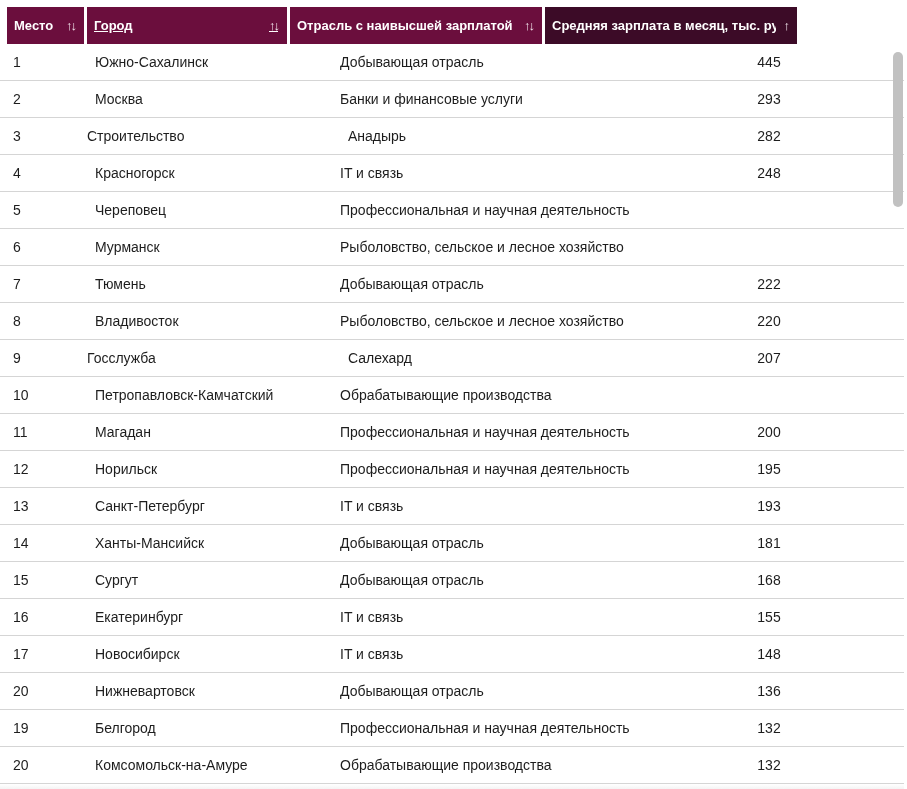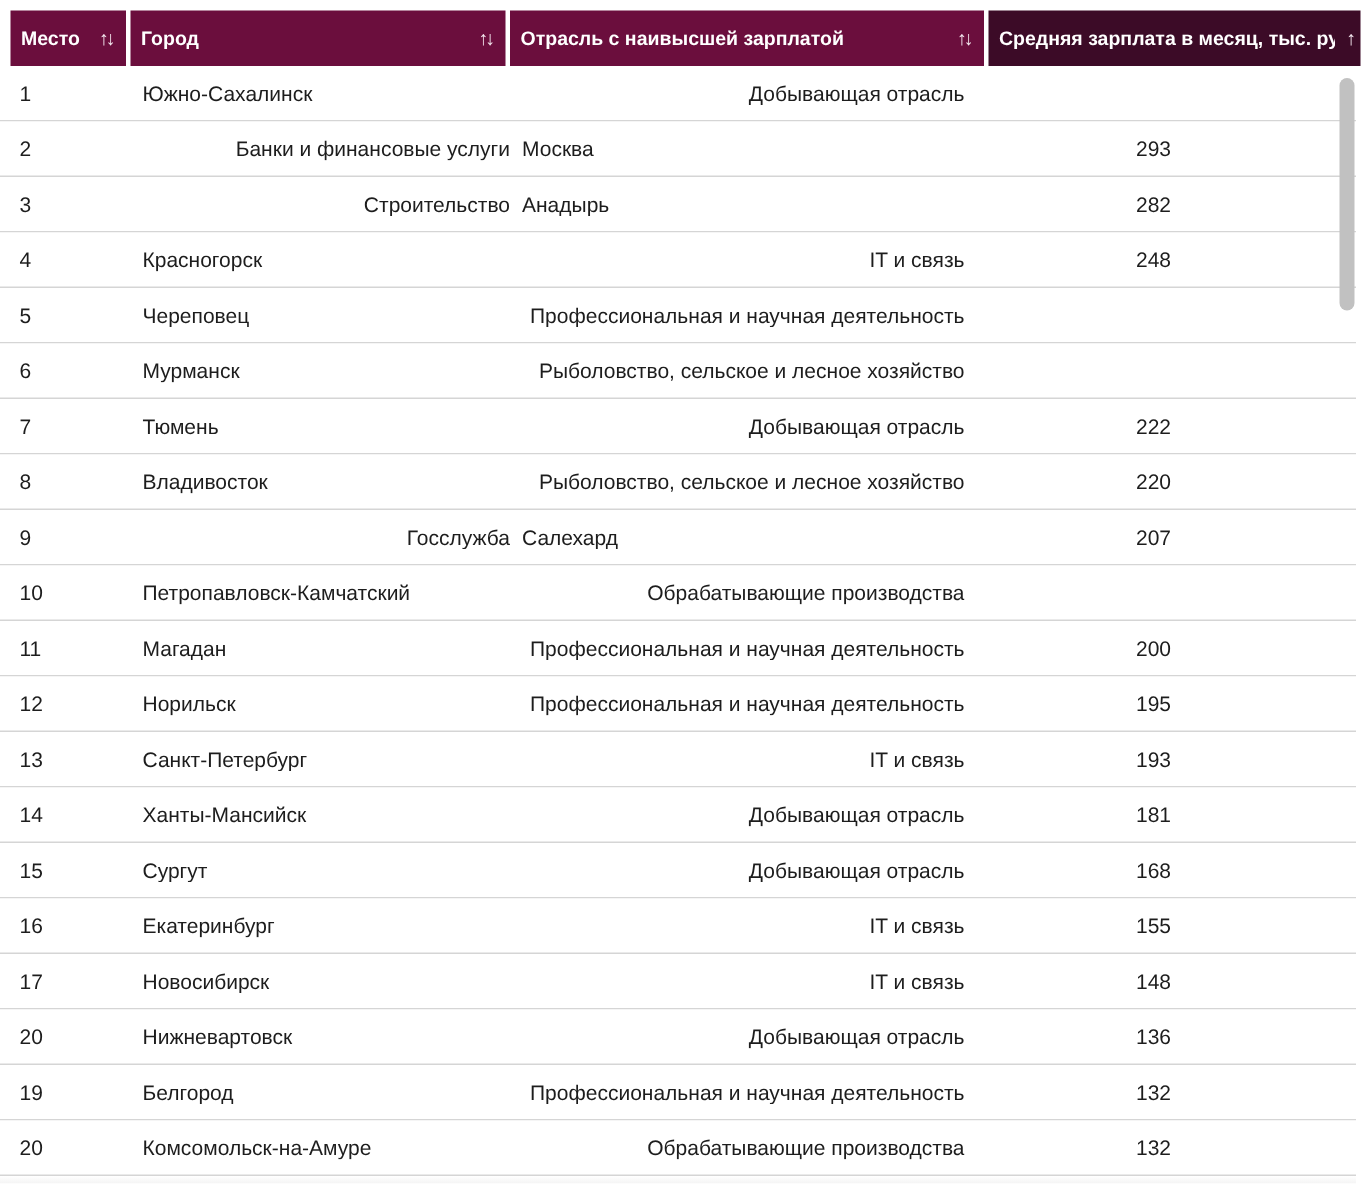--- a/index.html
+++ b/index.html
@@ -48,22 +48,22 @@
   }
   .hcell .sort-icon {
     font-size: 13px;
     font-weight: normal;
     letter-spacing: -2px;
     margin-left: 8px;
     flex: 0 0 auto;
     color: #f3e7ee;
   }
   .hcell-rank     { width: 77px;  }
-  .hcell-city     { width: 250px; }
-  .hcell-industry { width: 316px; }
+  .hcell-city     { width: 200px; text-decoration: underline; }
+  .hcell-industry { width: 252px; }
   .hcell-salary   { width: 252px; }
 
   
   .table-body {
     position: absolute;
     top: 44px;
     left: 0;
     width: 907px;
   }
   .row {
@@ -74,21 +74,21 @@
     box-sizing: border-box;
     border-bottom: 1px solid #d5d5d5;
     width: 904px;
     font-size: 14px;
     color: #1d1d1d;
     background: #ffffff;
   }
   .cell { overflow: hidden; white-space: nowrap; }
   .cell-rank     { padding-left: 13px; }
   .cell-city     { padding-left: 8px;  }
-  .cell-industry { text-align: right; }
+  .cell-industry { text-align: left; }
   .cell-salary   { text-align: center; }
 
   
   .bottom-strip {
     position: absolute;
     top: 784px;
     left: 0;
     width: 904px;
     height: 5px;
     background: linear-gradient(to bottom, #ffffff, #f4f4f4);
@@ -128,26 +128,27 @@
       <span class="hlabel">Средняя зарплата в месяц, тыс. руб.</span>
       <span class="sort-icon">↑</span>
     </div>
   </div>
 
   <div class="table-body">
     <div class="row">
       <div class="cell cell-rank">1</div>
       <div class="cell cell-city">Южно-Сахалинск</div>
       <div class="cell cell-industry">Добывающая отрасль</div>
+      <div class="cell cell-salary">445</div>
     </div>
 
     <div class="row">
       <div class="cell cell-rank">2</div>
+      <div class="cell cell-city">Москва</div>
       <div class="cell cell-industry">Банки и финансовые услуги</div>
-      <div class="cell cell-city">Москва</div>
       <div class="cell cell-salary">293</div>
     </div>
 
     <div class="row">
       <div class="cell cell-rank">3</div>
       <div class="cell cell-industry">Строительство</div>
       <div class="cell cell-city">Анадырь</div>
       <div class="cell cell-salary">282</div>
     </div>
 

